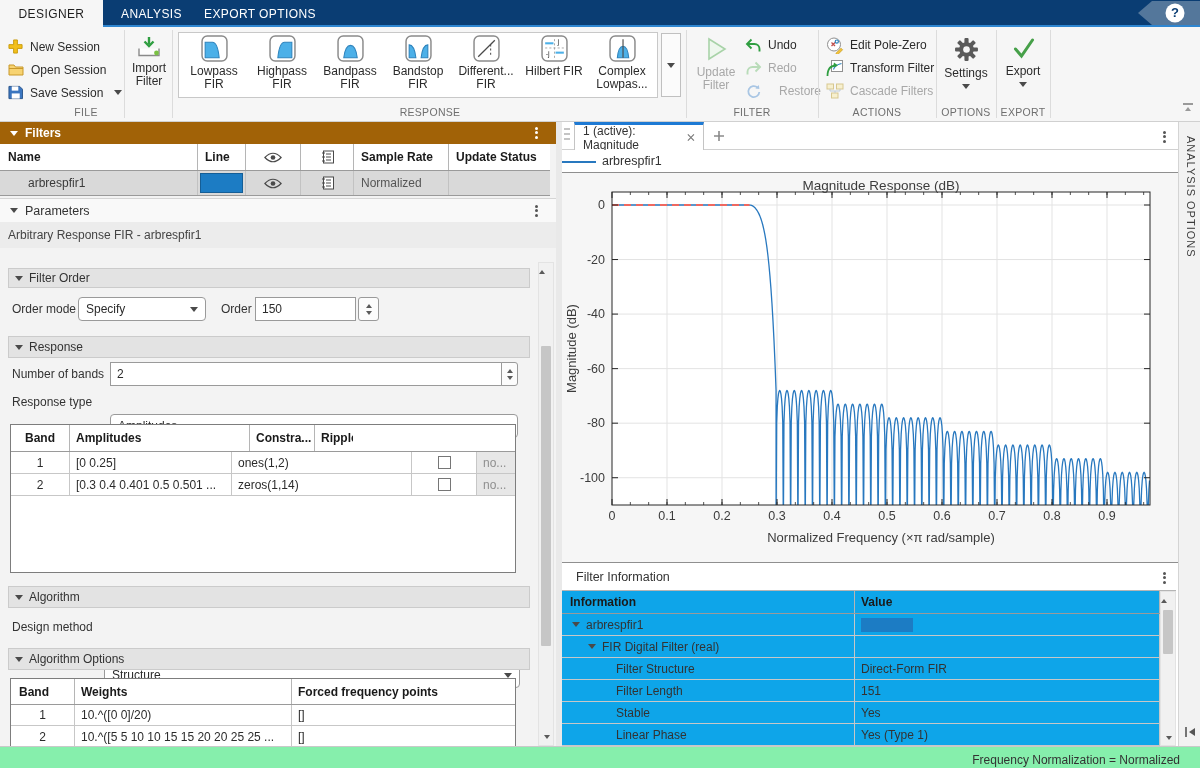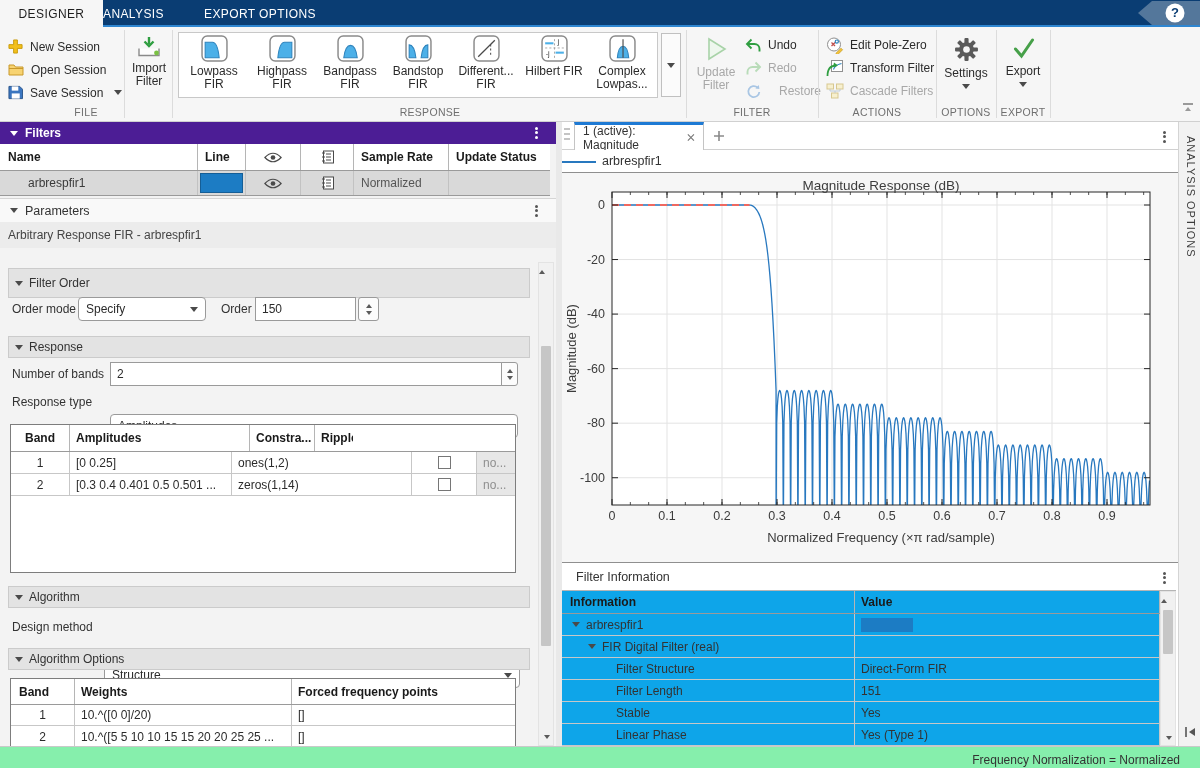--- a/index.html
+++ b/index.html
@@ -33,21 +33,21 @@
   text{font-family:"Liberation Sans",sans-serif}
 </style>
 </head>
 <body>
 
 <div class="abs" style="left:0;top:0;width:1200px;height:27px;background:#0a3d73"></div>
 <div class="abs" style="left:0;top:25px;width:1200px;height:2px;background:#2e86d1"></div>
 <div class="abs flexr" style="left:0;top:0;width:103px;height:27px;background:#f6f6f6;justify-content:center;letter-spacing:.4px;color:#1f1f1f">
     <span>DESIGNER</span>
   </div>
-<div class="abs flexr" style="left:103px;top:0;width:97px;height:27px;justify-content:flex-start;color:#fff;letter-spacing:.4px">
+<div class="abs flexr" style="left:103px;top:0;width:97px;height:27px;justify-content:center;color:#fff;letter-spacing:.4px">
     <span>ANALYSIS</span>
   </div>
 <div class="abs flexr" style="left:200px;top:0;width:120px;height:27px;justify-content:center;color:#fff;letter-spacing:.4px">
     <span>EXPORT OPTIONS</span>
   </div>
 <div class="abs" style="left:1138px;top:1px;width:62px;height:24px">
   <svg width="62" height="24" viewBox="0 0 62 24">
     <polygon points="14,0 62,0 62,24 14,24 0,12" fill="#54779b"></polygon>
     <circle cx="37" cy="12" r="9.5" fill="#fff"></circle>
   </svg>
@@ -252,21 +252,21 @@
 <div class="abs seclabel" style="left:996px;top:106px;width:54px">EXPORT</div>
 <div class="divider" style="left:1050px"></div>
 
 <div class="abs" style="left:1182px;top:103px;width:12px;height:12px">
   <div style="width:10px;height:2px;background:#9a9a9a;margin:0 auto"></div>
   <div class="tri tri-u-s" style="margin:2px auto 0;display:block;border-bottom-color:#9a9a9a"></div>
 </div>
 
 <div class="abs" style="left:0;top:122px;width:556px;height:624px;background:#f3f3f3"></div>
 
-<div class="abs flexr" style="left:0;top:122px;width:556px;height:22px;background:#4c1d95;color:#fff;padding-left:10px;gap:7px">
+<div class="abs flexr" style="left:0;top:122px;width:556px;height:22px;background:#a16207;color:#fff;padding-left:10px;gap:7px">
   <span class="tri tri-dw"></span>
   <span style="font-weight:bold">Filters</span>
   <div class="vdots abs" style="right:18px;top:3px">
       <i style="background:#fff"></i>
       <i style="background:#fff"></i>
       <i style="background:#fff"></i>
     </div>
 </div>
 
 <div class="abs" style="left:0;top:144px;width:550px;height:27px;background:#fff;border-bottom:1px solid #9a9a9a;display:flex">
@@ -314,21 +314,21 @@
   <span class="tri tri-d"></span>
   <span style="font-size:12.5px">Parameters</span>
   <div class="vdots abs" style="right:18px;top:4px">
       <i style="background:#555"></i>
       <i style="background:#555"></i>
       <i style="background:#555"></i>
     </div>
 </div>
 <div class="abs flexr" style="left:0;top:222px;width:556px;height:26px;background:#ececec;padding-left:8px;color:#444">Arbitrary Response FIR - arbrespfir1</div>
 
-<div class="abs secbar" style="left:8px;top:268px;width:522px;height:30px">
+<div class="abs secbar" style="left:8px;top:268px;width:522px;height:20px">
   <span class="tri tri-d"></span>
   <span>Filter Order</span>
 </div>
 <div class="abs flexr" style="left:12px;top:297px;height:24px;color:#333">Order mode</div>
 <div class="abs combo" style="left:78px;top:297px;width:128px;height:24px">
   <span>Specify</span>
   <span class="car tri tri-d"></span>
 </div>
 <div class="abs flexr" style="left:221px;top:297px;height:24px;color:#333">Order</div>
 <div class="abs field" style="left:255px;top:297px;width:101px;height:24px">

